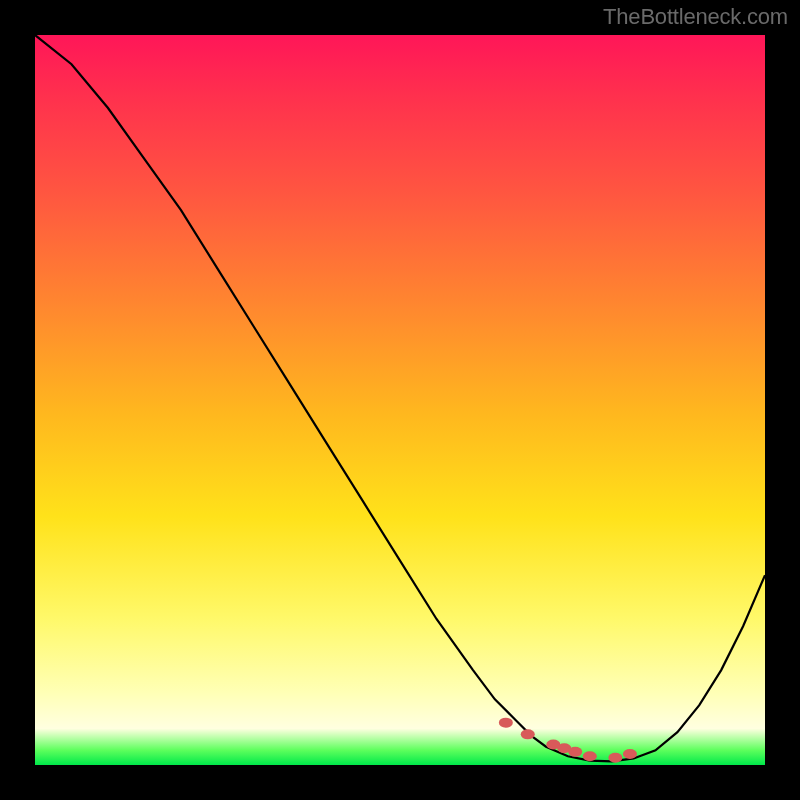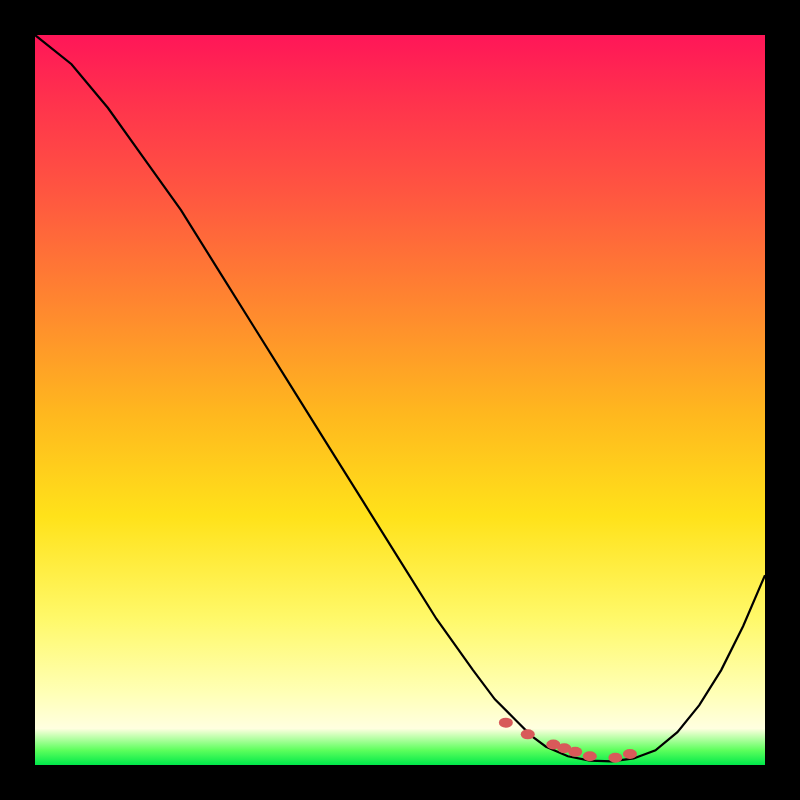--- a/index.html
+++ b/index.html
@@ -61,20 +61,21 @@
     width: 730px;
     height: 730px;
     z-index: 2;
   }
 </style>
 </head>
 <body>
 
 <div class="container">
 
+  <div class="watermark">TheBottleneck.com</div>
 
   <div class="plot-wrap">
     <div class="gradient-bg"></div>
     <svg class="overlay" viewBox="0 0 730 730" preserveAspectRatio="none">
       <path id="curve-path" fill="none" stroke="#000000" stroke-width="2.2" d="M0.00 0.00 L36.50 29.20 L73.00 73.00 L109.50 124.10 L146.00 175.20 L182.50 233.60 L219.00 292.00 L255.50 350.40 L292.00 408.80 L328.50 467.20 L365.00 525.60 L401.50 584.00 L438.00 635.10 L459.90 664.30 L481.80 686.20 L496.40 700.80 L511.00 711.75 L532.90 721.24 L554.80 725.62 L576.70 726.35 L598.60 723.43 L620.50 715.40 L642.40 697.15 L664.30 670.14 L686.20 635.10 L708.10 591.30 L730.00 540.20"></path>
       <g id="dots-group">
           <ellipse cx="470.85" cy="687.66" rx="7" ry="5" fill="#d85a5a"></ellipse>
           <ellipse cx="492.75" cy="699.34" rx="7" ry="5" fill="#d85a5a"></ellipse>
           <ellipse cx="518.30" cy="709.56" rx="7" ry="5" fill="#d85a5a"></ellipse>
           <ellipse cx="529.25" cy="713.21" rx="7" ry="5" fill="#d85a5a"></ellipse>

